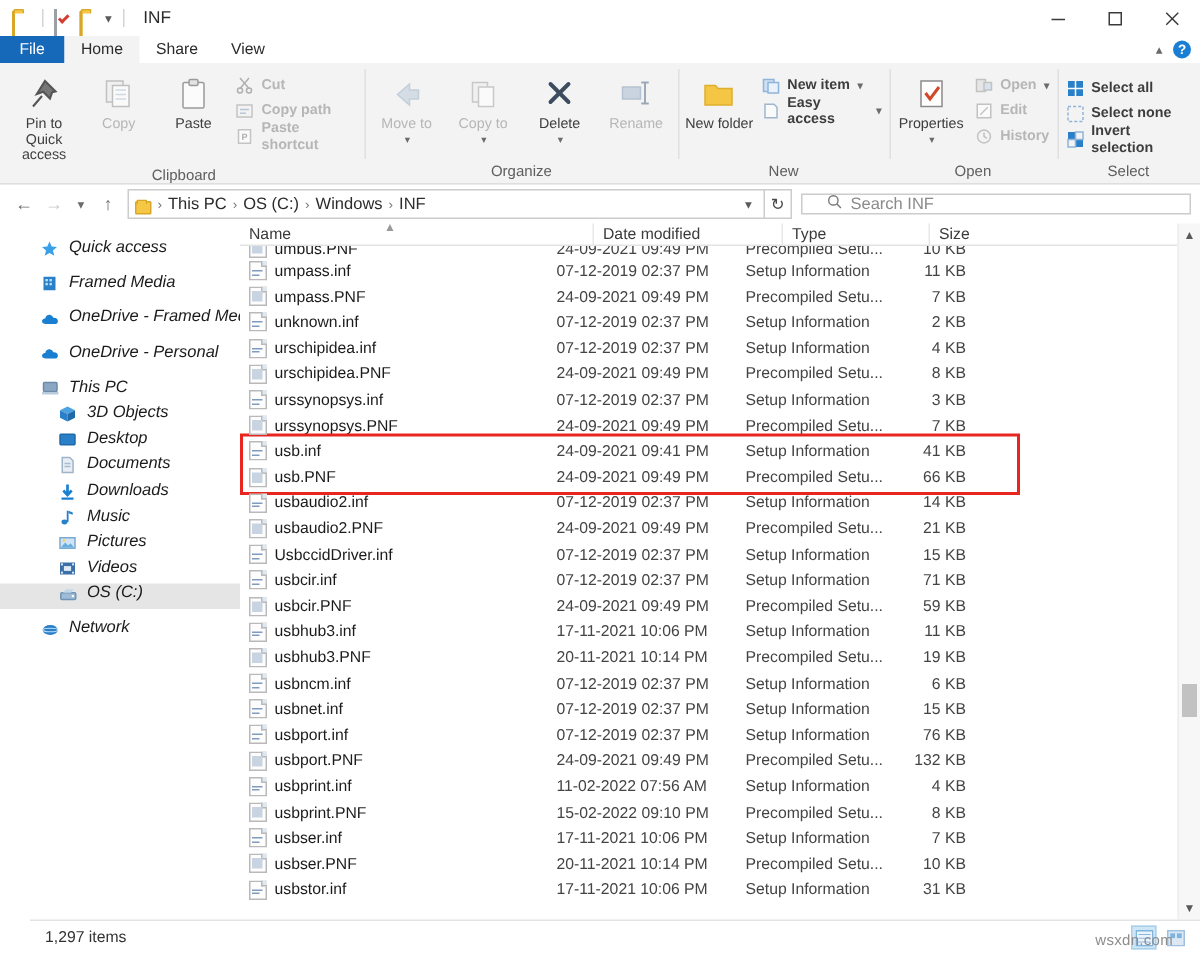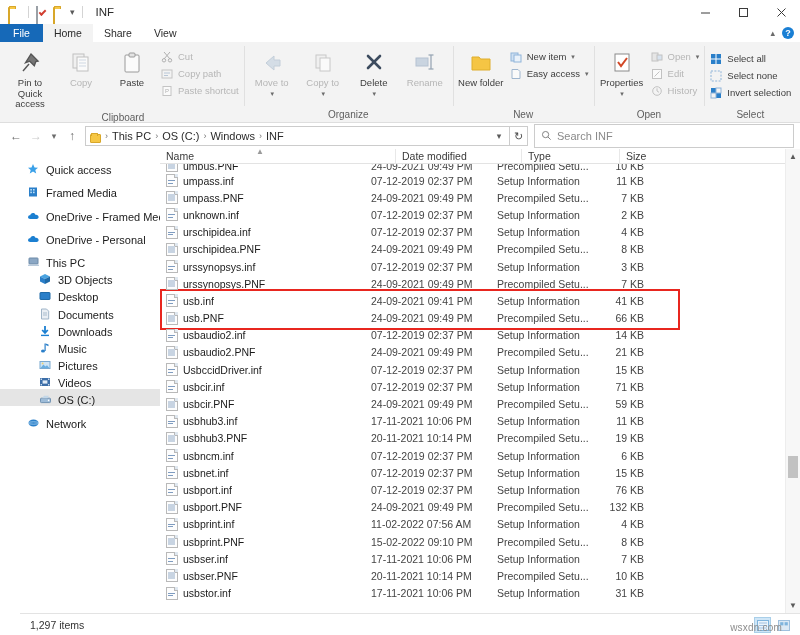--- a/index.html
+++ b/index.html
@@ -66,21 +66,21 @@
     content:""; position:absolute; left:0; top:4px; bottom:16px; width:1px; background:#e0e0e0;
   }
   .bigbtn {
     width:50px; display:flex; flex-direction:column; align-items:center; gap:1px;
     padding:2px 1px; font-size:9.5px; color:#3d3d3d; text-align:center; line-height:1.12;
   }
   .bigbtn .lbl { white-space:normal; }
   .bigbtn.dim { color:#b6b6b6; }
   .icon32 { width:28px; height:28px; display:flex; align-items:center; justify-content:center; }
   .smallcol { display:flex; flex-direction:column; gap:2px; padding-top:2px; }
-  .smallbtn { display:flex; align-items:center; gap:4px; font-size:9.5px; color:#3d3d3d; height:15px; padding:0 2px; }
+  .smallbtn { display:flex; align-items:center; gap:4px; font-size:9.5px; color:#3d3d3d; height:15px; padding:0 2px;font-weight:bold; }
   .smallbtn.dim { color:#b6b6b6; }
   .icon16 { width:14px; height:14px; display:flex; align-items:center; justify-content:center; flex:0 0 14px; }
   .dd { font-size:7px; color:#6b6b6b; margin-left:1px; }
 
   
   .addrbar { flex:0 0 26px; height:26px; display:flex; align-items:center; gap:0; padding:0 6px; background:#fff; }
   .navbtn { width:20px; height:20px; display:flex; align-items:center; justify-content:center;
             font-size:12px; color:#6d6d6d; }
   .navbtn.dim { color:#c9c9c9; }
   .navbtn.small { width:16px; font-size:9px; }
@@ -89,32 +89,32 @@
     align-items:center; padding:0 2px 0 4px; margin-left:3px; min-width:0;
   }
   .crumb-folder { margin-right:3px; display:flex; align-items:center; }
   .crumb { font-size:11px; color:#2b2b2b; padding:0 3px; white-space:nowrap; }
   .crumb-sep { font-size:9px; color:#767676; padding:0 1px; }
   .crumb-spacer { flex:1; }
   .crumb-caret { width:16px; text-align:center; font-size:9px; color:#5a5a5a; }
   .refreshbtn { width:18px; height:20px; display:flex; align-items:center; justify-content:center;
                 border:1px solid #cccccc; border-left:none; font-size:11px; color:#4a4a4a; }
   .searchbox {
-    width:260px; height:24px; border:1px solid #cccccc; background:#fff; margin-left:6px;
-    display:flex; align-items:center; gap:5px; padding:0 6px;
+    width:260px; height:14px; border:1px solid #cccccc; background:#fff; margin-left:6px;
+    display:flex; align-items:center; gap:5px; padding:0 16px;
   }
   .search-ph { font-size:11px; color:#8a8a8a; }
 
   
   .main { flex:1; display:flex; min-height:0; position:relative; }
 
   
   .sidebar { width:160px; flex:0 0 160px; background:#fff; padding-top:10px; overflow:hidden; }
-  .navitem { height:17.2px; display:flex; align-items:flex-end; gap:6px; font-size:11px; color:#1b1b1b;
-             padding-left:26px; white-space:nowrap; }
+  .navitem { height:17.2px; display:flex; align-items:flex-start; gap:6px; font-size:11px; color:#1b1b1b;
+             padding-left:26px; white-space:nowrap;font-style:italic; }
   .navitem.lvl2 { padding-left:38px; }
   .navitem.sel { background:#e5e5e5; }
   .navitem .nico { width:14px; height:14px; flex:0 0 14px; display:flex; align-items:center; justify-content:center; }
   .navgap { height:6px; }
 
   
   .filepane { flex:1; min-width:0; position:relative; display:flex; flex-direction:column; }
   .colhead { height:15px; display:flex; align-items:center; border-bottom:1px solid #e3e3e3;
              font-size:10.5px; color:#3a3a3a; position:relative; background:#fff; }
   .colhead .ch { padding-left:6px; position:relative; height:15px; display:flex; align-items:center; }

